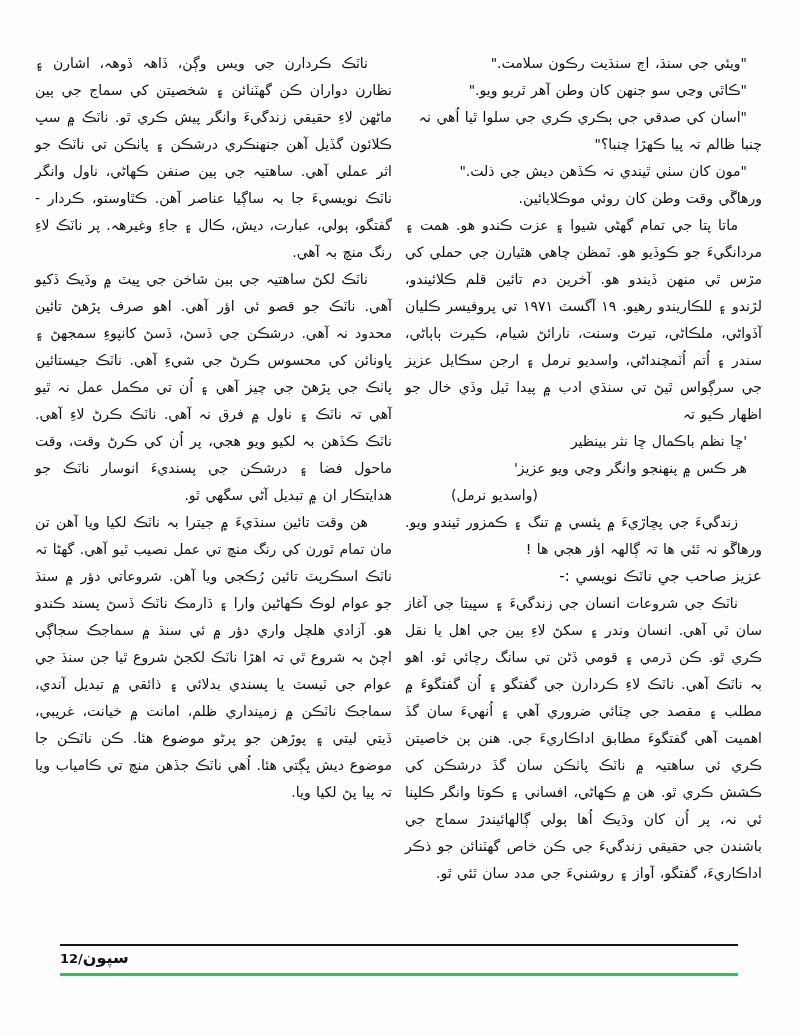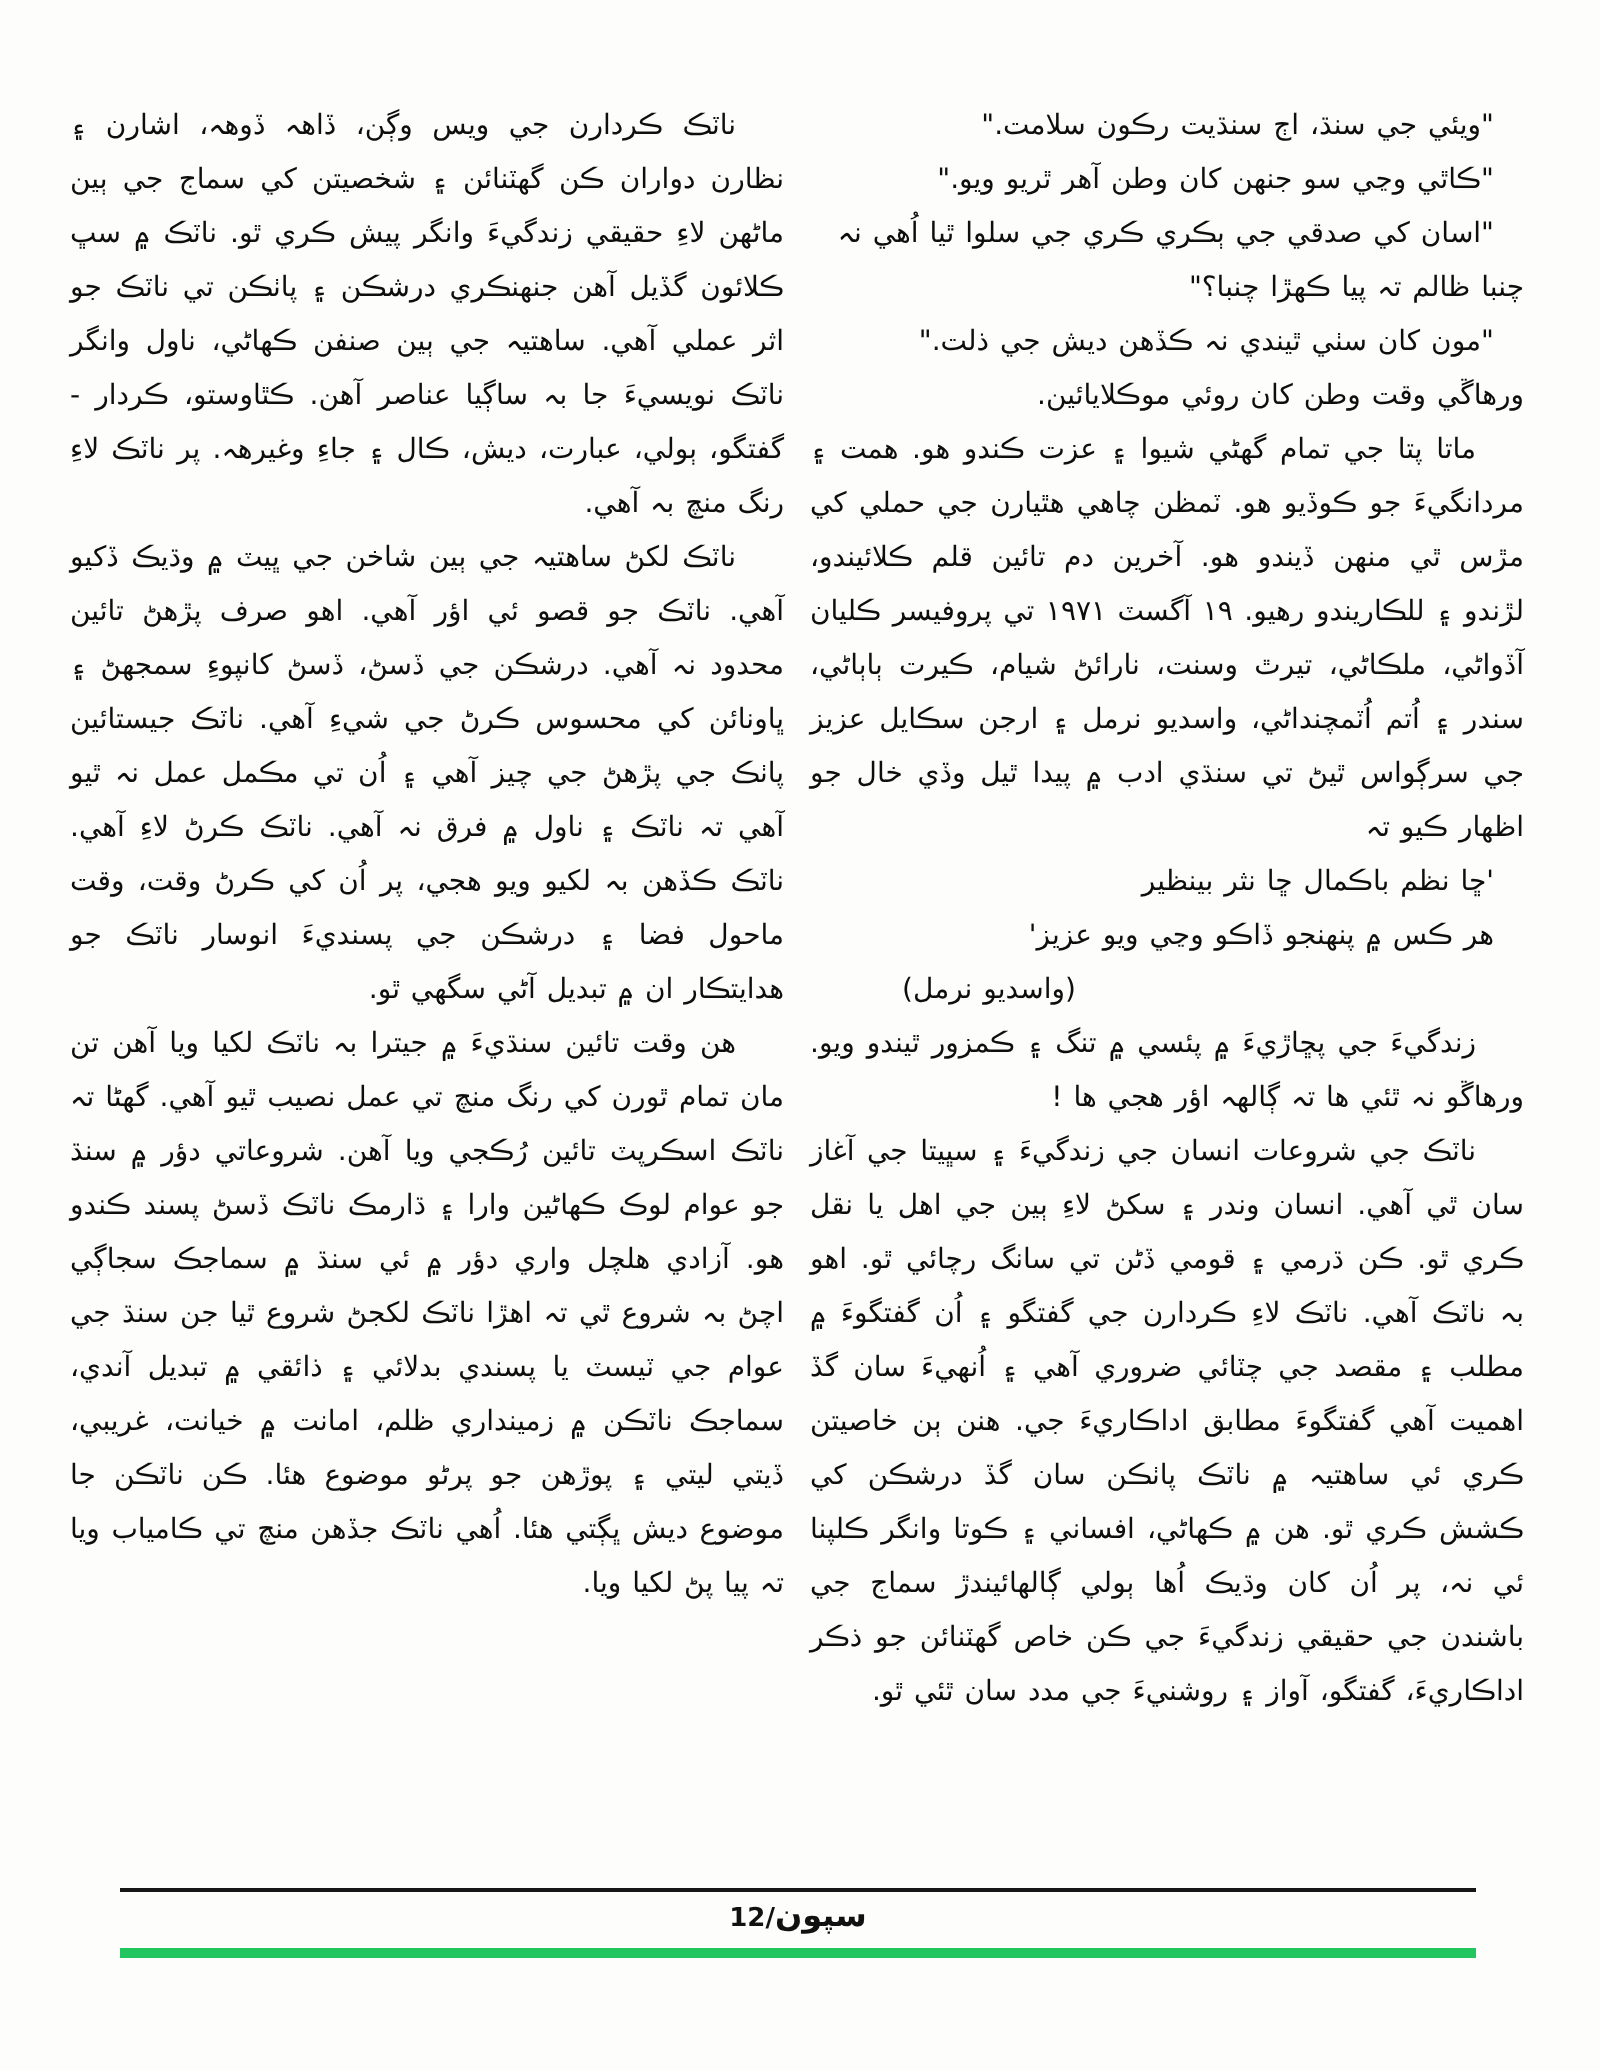--- a/index.html
+++ b/index.html
@@ -41,23 +41,23 @@
   .blk.heading{
     text-align:right;
     font-size:15px;
     letter-spacing:.2px;
   }
   .blk.heading.indent{text-indent:24px;}
   .footer{
     position:absolute;
     left:60px;right:62px;top:944px;
     direction:rtl;
-    text-align:center;
+    text-align:left;
     border-top:2px solid #161616;
-    border-bottom:5px solid #22c55e;
+    border-bottom:3px solid #22c55e;
     padding:0 0 2px 0;
     font-weight:bold;
     font-size:16px;
     line-height:24px;
     color:#111;
   }
   .footer .pg{font-size:13px;}
 </style>
 </head>
 <body>
@@ -65,23 +65,24 @@
 <div class="page">
   <div class="content">
     <div class="col" id="col-right">
         <p class="blk verse">"ويئي جي سنڌ، اڄ سنڌيت رڪون سلامت."</p>
         <p class="blk verse">"ڪاٿي وڃي سو جنهن کان وطن آهر ٿريو ويو."</p>
         <p class="blk verse">"اسان کي صدقي جي ٻڪري ڪري جي سلوا ٿيا اُهي نہ چنبا ظالم تہ پيا ڪهڙا چنبا؟"</p>
         <p class="blk verse">"مون کان سٺي ٿيندي نہ ڪڏهن ديش جي ذلت."</p>
         <p class="blk body">ورهاڱي وقت وطن کان روئي موڪلايائين.</p>
         <p class="blk body indent">ماتا پتا جي تمام گهڻي شيوا ۽ عزت ڪندو هو. همت ۽ مردانگيءَ جو ڪوڏيو هو. ٽمظن چاهي هٿيارن جي حملي کي مڙس ٿي منهن ڏيندو هو. آخرين دم تائين قلم ڪلائيندو، لڙندو ۽ للڪاريندو رهيو. ١٩ آگسٽ ١٩٧١ تي پروفيسر ڪليان آڏواڻي، ملڪاڻي، تيرٿ وسنت، نارائڻ شيام، ڪيرت ٻاٻاڻي، سندر ۽ اُتم اُٽمچنداڻي، واسديو نرمل ۽ ارجن سڪايل عزيز جي سرڳواس ٿيڻ تي سنڌي ادب ۾ پيدا ٿيل وڏي خال جو اظهار ڪيو تہ</p>
         <p class="blk verse">'ڇا نظم باڪمال ڇا نثر بينظير</p>
-        <p class="blk verse">هر ڪس ۾ پنهنجو ڏاڪو وڃي ويو عزيز'</p>
+        <p class="blk verse">هر ڪس ۾ پنهنجو وانگر وڃي ويو عزيز'</p>
         <p class="blk attrib">(واسديو نرمل)</p>
         <p class="blk body indent">زندگيءَ جي پڇاڙيءَ ۾ پئسي ۾ تنگ ۽ ڪمزور ٿيندو ويو. ورهاڱو نہ ٿئي ها تہ ڳالهہ اؤر هجي ها !</p>
+        <p class="blk heading">عزيز صاحب جي ناٽڪ نويسي :-</p>
         <p class="blk body indent">ناٽڪ جي شروعات انسان جي زندگيءَ ۽ سڀيتا جي آغاز سان ٿي آهي. انسان وندر ۽ سکڻ لاءِ ٻين جي اهل يا نقل ڪري ٿو. ڪن ڌرمي ۽ قومي ڏڻن تي سانگ رچائي ٿو. اهو بہ ناٽڪ آهي. ناٽڪ لاءِ ڪردارن جي گفتگو ۽ اُن گفتگوءَ ۾ مطلب ۽ مقصد جي چٽائي ضروري آهي ۽ اُنهيءَ سان گڏ اهميت آهي گفتگوءَ مطابق اداڪاريءَ جي. هنن ٻن خاصيتن ڪري ئي ساهتيہ ۾ ناٽڪ پاٺڪن سان گڏ درشڪن کي ڪشش ڪري ٿو. هن ۾ ڪهاڻي، افساني ۽ ڪوتا وانگر ڪلپنا ئي نہ، پر اُن کان وڌيڪ اُها ٻولي ڳالهائيندڙ سماج جي باشندن جي حقيقي زندگيءَ جي ڪن خاص گهٽنائن جو ذڪر اداڪاريءَ، گفتگو، آواز ۽ روشنيءَ جي مدد سان ٿئي ٿو.</p>
       </div>
     <div class="col" id="col-left">
         <p class="blk body indent">ناٽڪ ڪردارن جي ويس وڳن، ڏاهہ ڏوهہ، اشارن ۽ نظارن دواران ڪن گهٽنائن ۽ شخصيتن کي سماج جي ٻين ماڻهن لاءِ حقيقي زندگيءَ وانگر پيش ڪري ٿو. ناٽڪ ۾ سڀ ڪلائون گڏيل آهن جنهنڪري درشڪن ۽ پاٺڪن تي ناٽڪ جو اثر عملي آهي. ساهتيہ جي ٻين صنفن ڪهاڻي، ناول وانگر ناٽڪ نويسيءَ جا بہ ساڳيا عناصر آهن. ڪٿاوستو، ڪردار - گفتگو، ٻولي، عبارت، ديش، ڪال ۽ جاءِ وغيرهہ. پر ناٽڪ لاءِ رنگ منچ بہ آهي.</p>
         <p class="blk body indent">ناٽڪ لکڻ ساهتيہ جي ٻين شاخن جي ڀيٽ ۾ وڌيڪ ڏکيو آهي. ناٽڪ جو قصو ئي اؤر آهي. اهو صرف پڙهڻ تائين محدود نہ آهي. درشڪن جي ڏسڻ، ڏسڻ کانپوءِ سمجهڻ ۽ ڀاونائن کي محسوس ڪرڻ جي شيءِ آهي. ناٽڪ جيستائين پاٺڪ جي پڙهڻ جي چيز آهي ۽ اُن تي مڪمل عمل نہ ٿيو آهي تہ ناٽڪ ۽ ناول ۾ فرق نہ آهي. ناٽڪ ڪرڻ لاءِ آهي. ناٽڪ ڪڏهن بہ لکيو ويو هجي، پر اُن کي ڪرڻ وقت، وقت ماحول فضا ۽ درشڪن جي پسنديءَ انوسار ناٽڪ جو هدايتڪار ان ۾ تبديل آڻي سگهي ٿو.</p>
         <p class="blk body indent">هن وقت تائين سنڌيءَ ۾ جيترا بہ ناٽڪ لکيا ويا آهن تن مان تمام ٿورن کي رنگ منچ تي عمل نصيب ٿيو آهي. گهڻا تہ ناٽڪ اسڪرپٽ تائين رُڪجي ويا آهن. شروعاتي دؤر ۾ سنڌ جو عوام لوڪ ڪهاڻين وارا ۽ ڌارمڪ ناٽڪ ڏسڻ پسند ڪندو هو. آزادي هلچل واري دؤر ۾ ئي سنڌ ۾ سماجڪ سجاڳي اچڻ بہ شروع ٿي تہ اهڙا ناٽڪ لکجڻ شروع ٿيا جن سنڌ جي عوام جي ٽيسٽ يا پسندي بدلائي ۽ ذائقي ۾ تبديل آندي، سماجڪ ناٽڪن ۾ زمينداري ظلم، امانت ۾ خيانت، غريبي، ڏيتي ليتي ۽ پوڙهن جو پرڻو موضوع هئا. ڪن ناٽڪن جا موضوع ديش ڀڳتي هئا. اُهي ناٽڪ جڏهن منچ تي ڪامياب ويا تہ پيا پڻ لکيا ويا.</p>
       </div>
   </div>
 
   <div class="footer">

